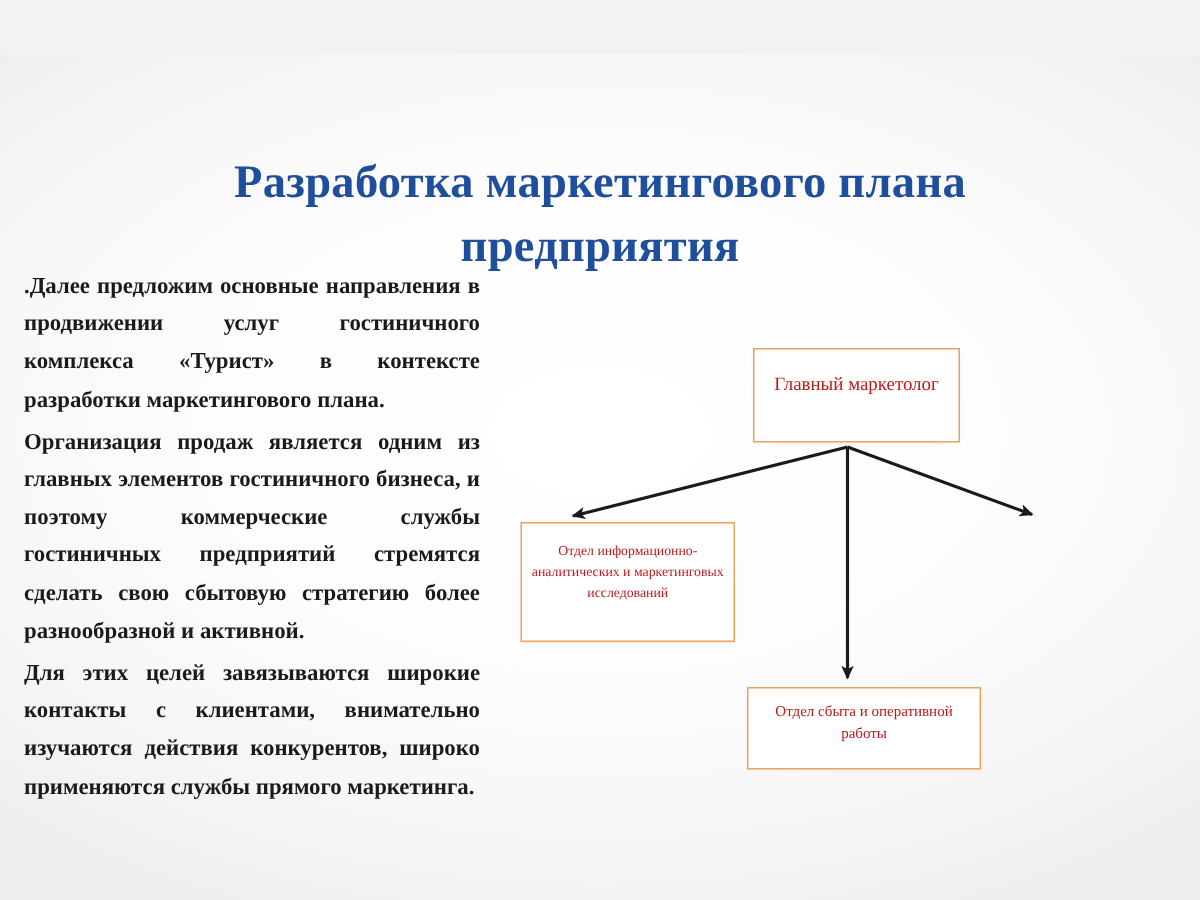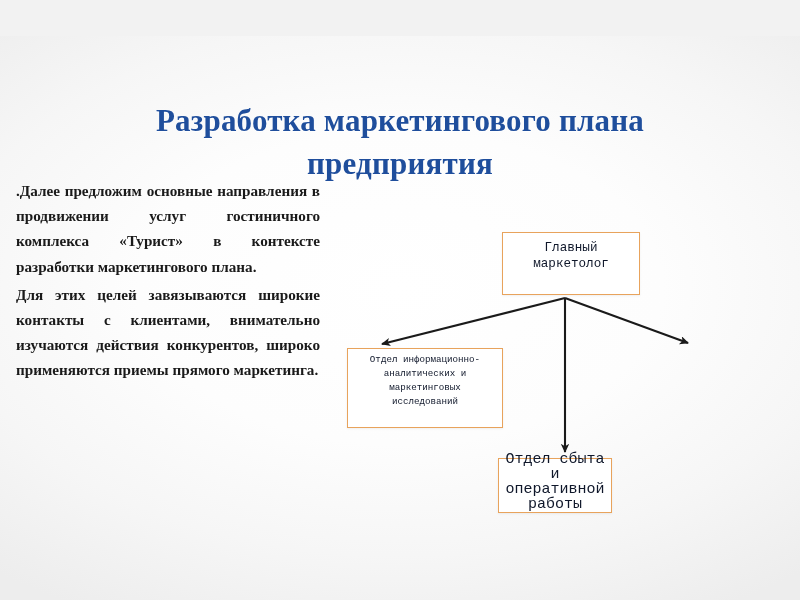--- a/index.html
+++ b/index.html
@@ -83,65 +83,65 @@
 
   .node {
     position: absolute;
     box-sizing: border-box;
     background: #ffffff;
     border: 1.6px solid #e8a35c;
     display: flex;
     align-items: center;
     justify-content: center;
     text-align: center;
-    color: #0f172a;
-    font-family: Liberation Mono, monospace;
+    color: #b91c1c;
+    font-family: Liberation Serif, serif;
     box-shadow: 0 1px 2px rgba(0,0,0,0.06);
   }
   .node span {
     display: block;
     padding: 0 6px;
   }
 
   #node-chief {
     left: 172px;  
     top: 46px;    
     width: 138px;
     height: 63px;
     font-size: 12.6px;
     line-height: 16px;
   }
   #node-chief span { padding-bottom: 16px; }
 
   #node-left {
     left: 17px;   
     top: 162px;   
-    width: 156px;
+    width: 143px;
     height: 80px;
     font-size: 9.2px;
     line-height: 14px;
   }
   #node-left span { padding-bottom: 14px; }
 
   #node-right {
     left: 316px;  
     top: 161px;   
     width: 144px;
     height: 80px;
     font-size: 9.6px;
     line-height: 15px;
   }
   #node-right span { padding-bottom: 14px; }
 
   #node-bottom {
     left: 168px;  
     top: 272px;   
-    width: 114px;
+    width: 156px;
     height: 55px;
-    font-size: 15px;
+    font-size: 10px;
     line-height: 15px;
   }
   #node-bottom span { padding-bottom: 8px; }
 
   
   .deco-dot {
     position: absolute;
     width: 8px;
     height: 9px;
     border-radius: 50%;
@@ -153,21 +153,22 @@
 </style>
 </head>
 <body>
 
 <div id="slide">
 
   <h1 id="title">Разработка маркетингового плана предприятия</h1>
 
   <div id="body-text">
     <p><span class="lead-mark">.</span><span>Далее предложим основные направления в продвижении услуг гостиничного комплекса «Турист» в контексте разработки маркетингового плана.</span></p>
-    <p>Для этих целей завязываются широкие контакты с клиентами, внимательно изучаются действия конкурентов, широко применяются приемы прямого маркетинга.</p>
+    <p>Организация продаж является одним из главных элементов гостиничного бизнеса, и поэтому коммерческие службы гостиничных предприятий стремятся сделать свою сбытовую стратегию более разнообразной и активной.</p>
+    <p>Для этих целей завязываются широкие контакты с клиентами, внимательно изучаются действия конкурентов, широко применяются службы прямого маркетинга.</p>
   </div>
 
   <div id="diagram">
 
     <svg viewBox="0 0 470 360" xmlns="http://www.w3.org/2000/svg">
       <defs>
         <marker id="ah" markerWidth="11" markerHeight="11" refX="8.2" refY="4.2" orient="auto" markerUnits="userSpaceOnUse">
           <path d="M0,0 L9.2,4.2 L0,8.4 L2.4,4.2 Z" fill="#1a1a1a"></path>
         </marker>
         <marker id="ahv" markerWidth="12" markerHeight="12" refX="4.6" refY="9.2" orient="auto-start-reverse" markerUnits="userSpaceOnUse">

